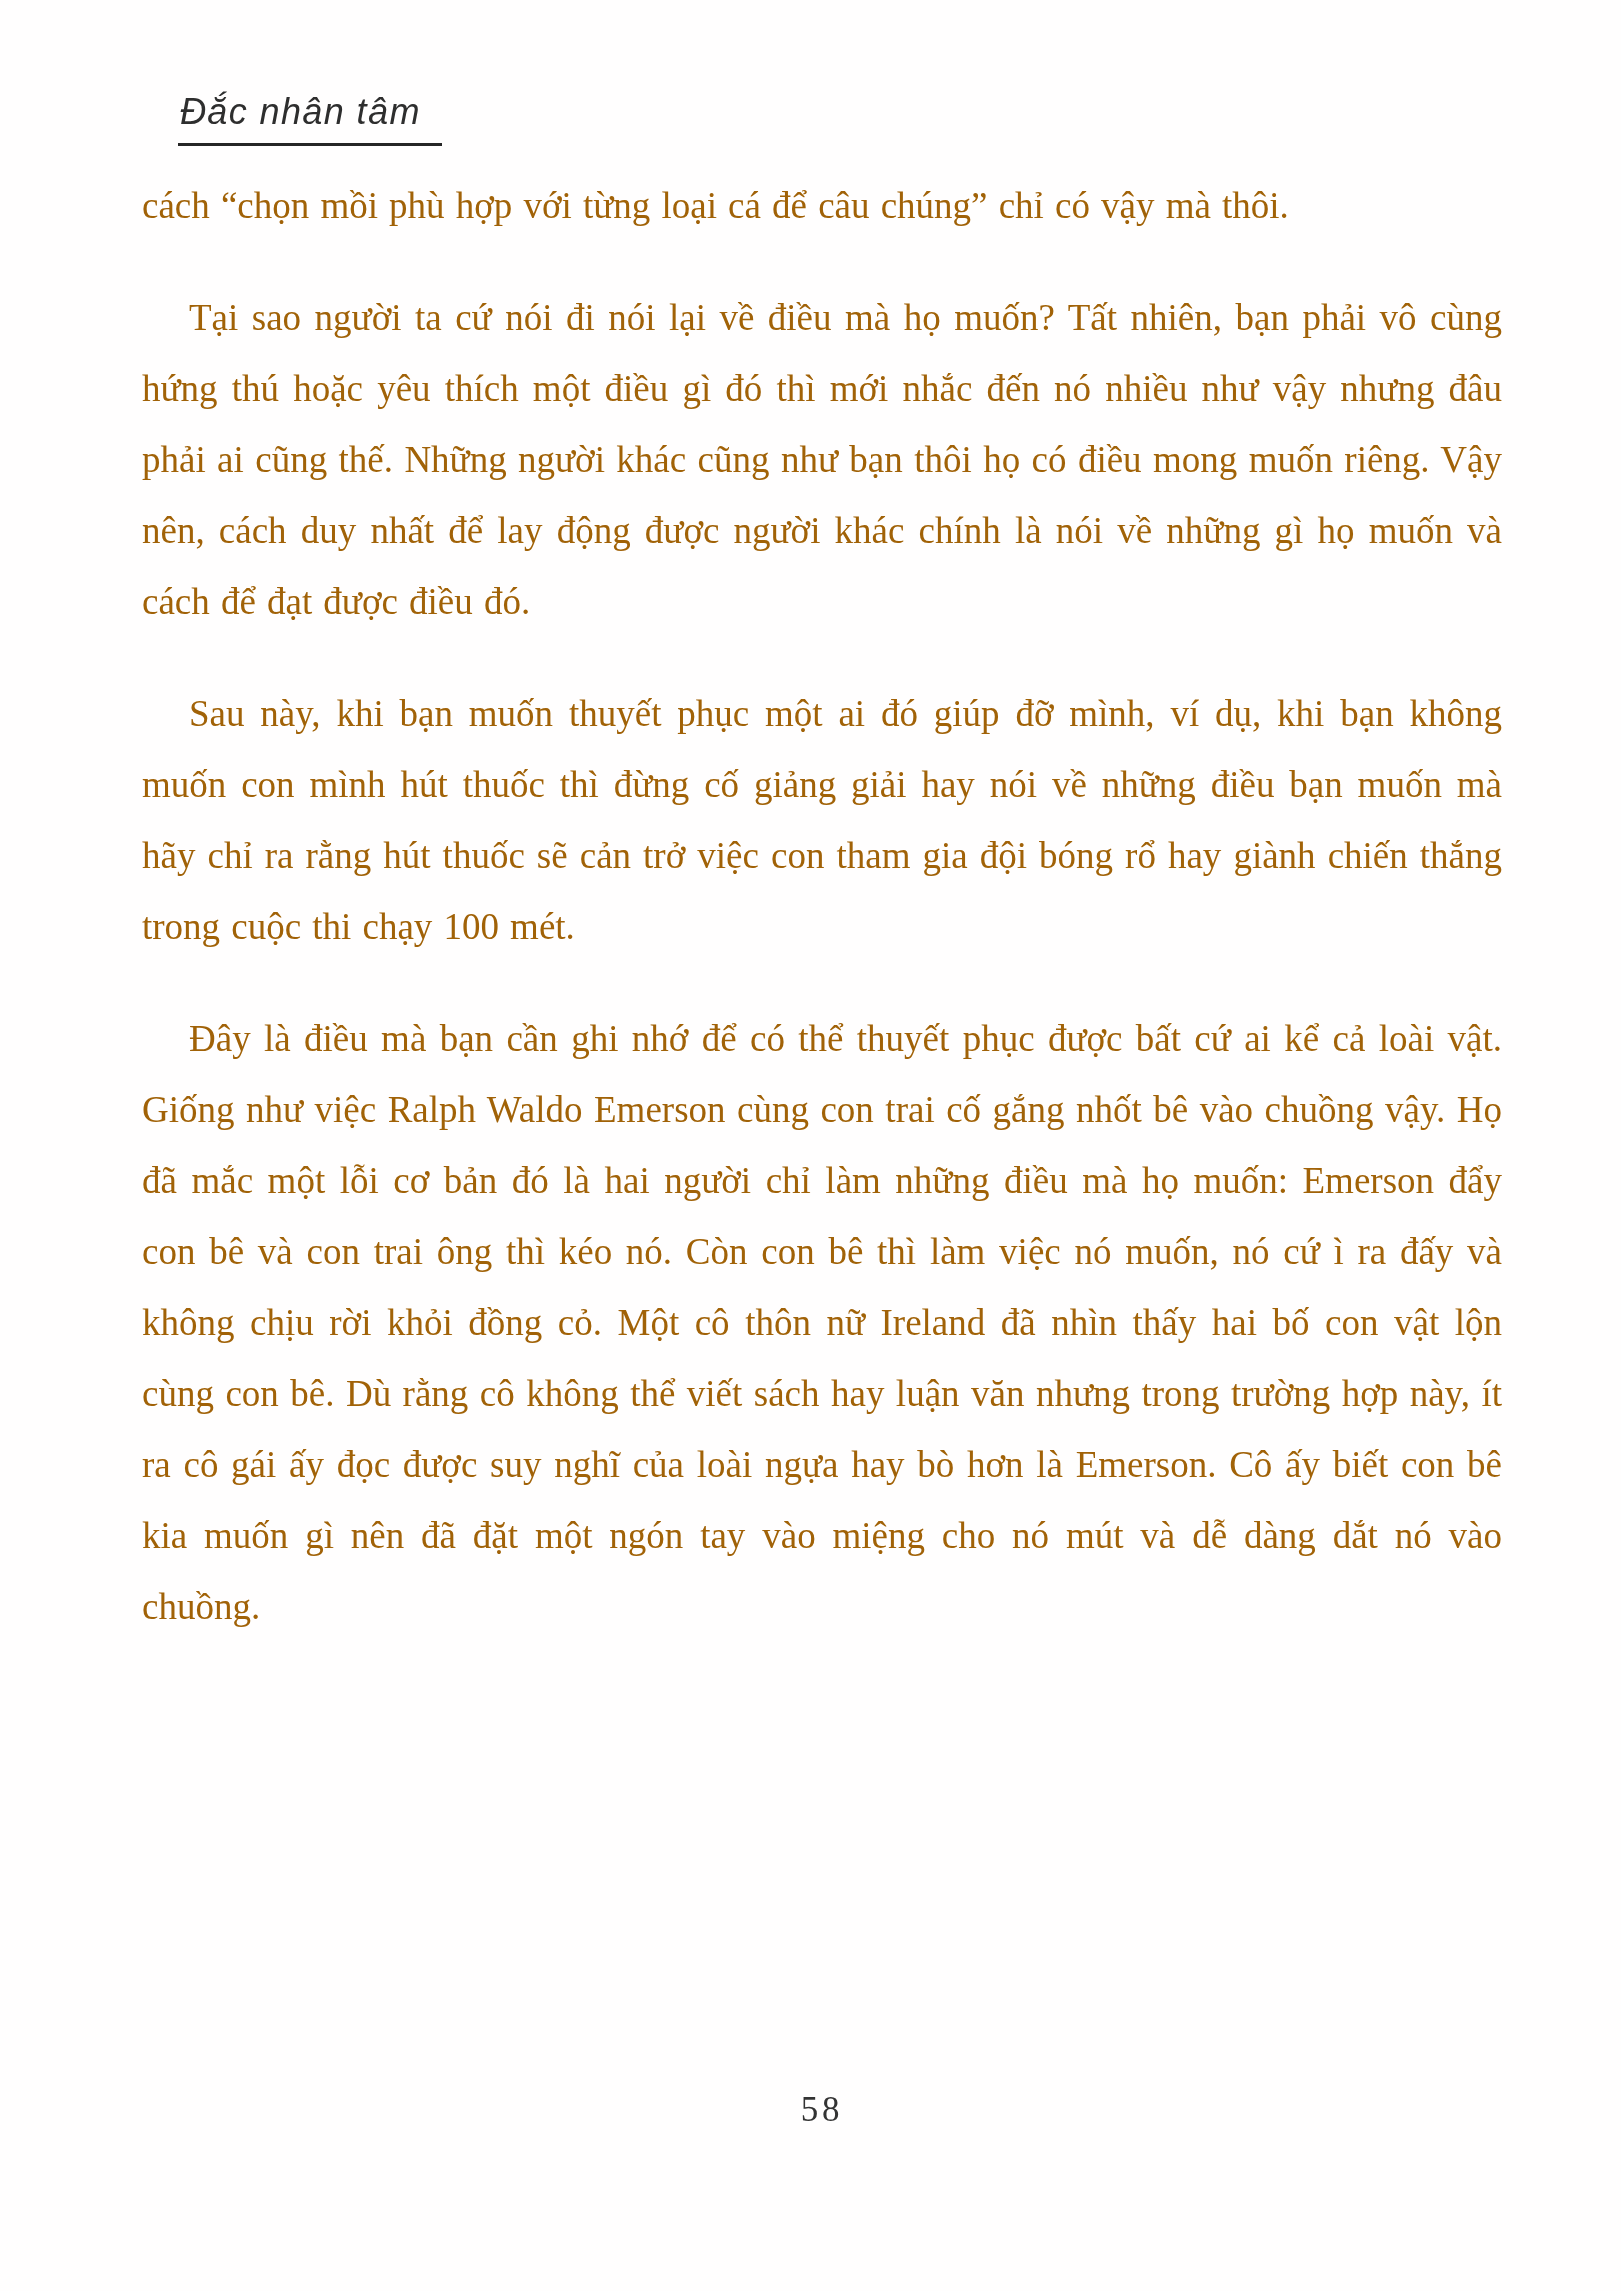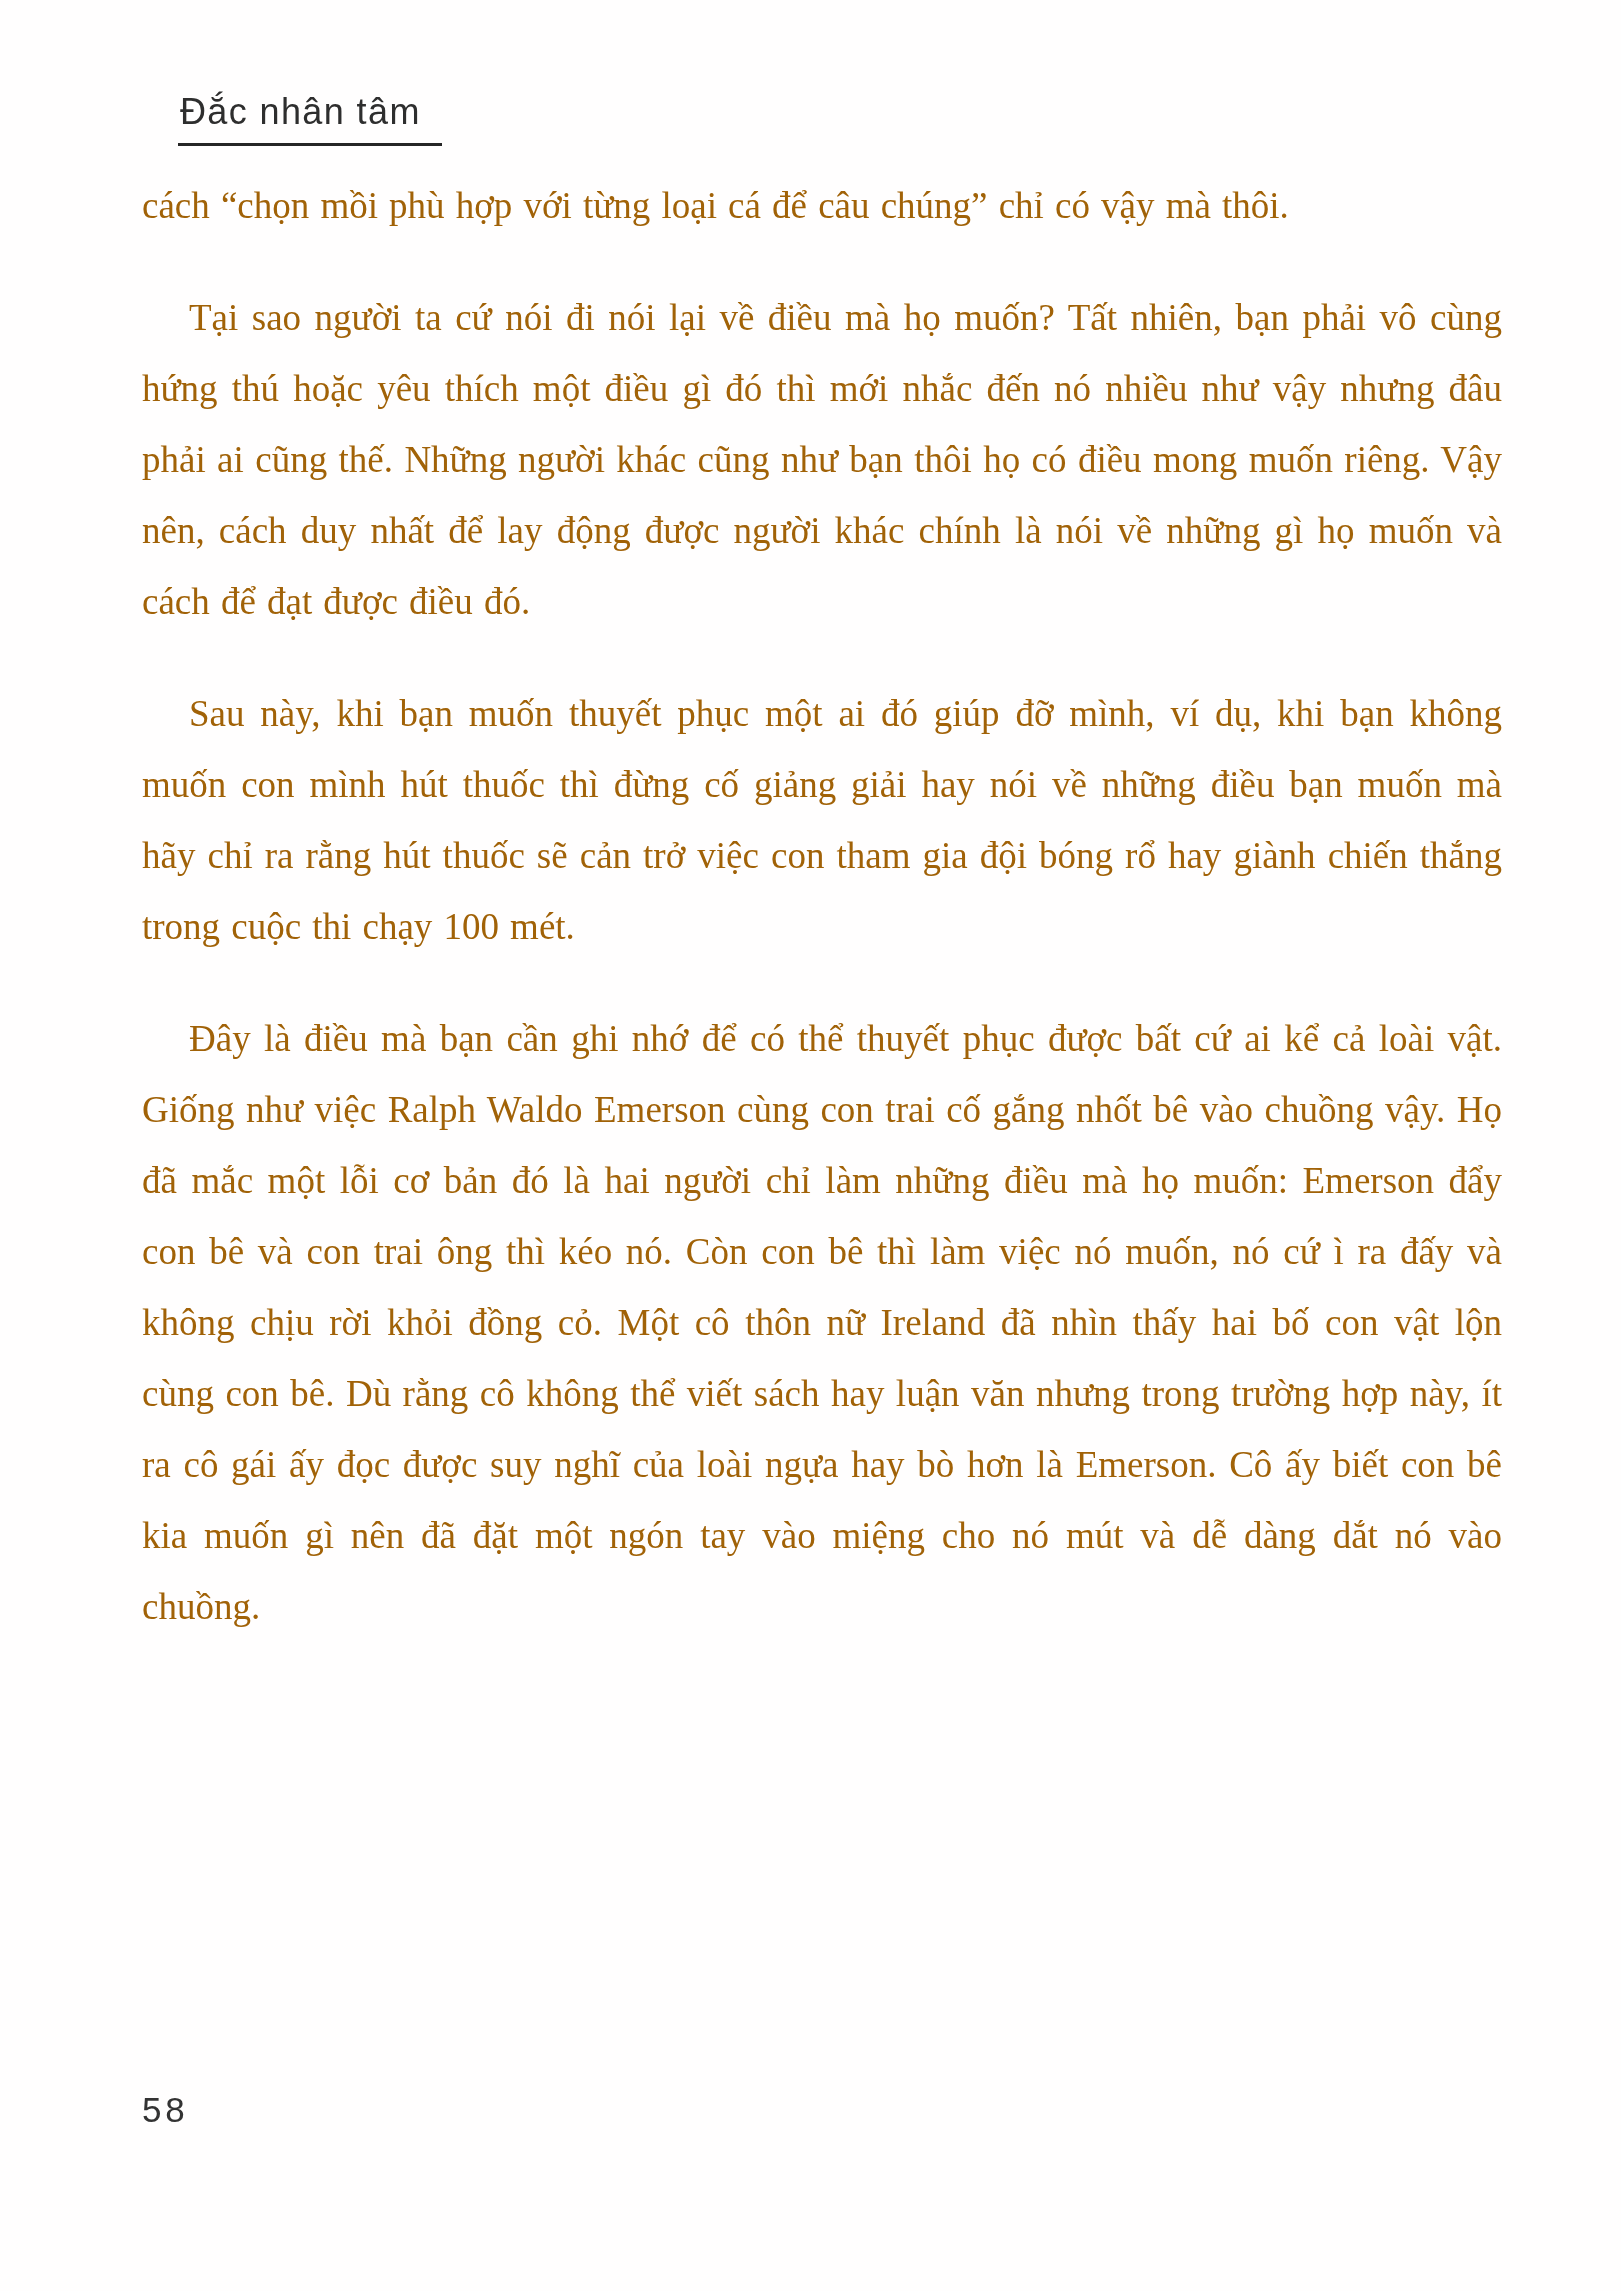--- a/index.html
+++ b/index.html
@@ -26,20 +26,21 @@
   .running-head {
     display: inline-block;
     margin-left: 36px;
     padding: 0 21px 9.5px 1.9px;
     font-family: "Liberation Sans", sans-serif;
     font-weight: 300;
     font-size: 36px;
     letter-spacing: 1.4px;
     color: #2e2e2e;
     border-bottom: 3.8px solid #262626;
+    font-style: italic;
   }
   .body-text {
     margin-top: 24.6px;
   }
   .body-text p {
     margin: 0;
     padding: 0;
     font-size: 37px;
     line-height: 71px;
     text-align: justify;
@@ -53,22 +54,22 @@
   .body-text p.indent {
     text-indent: 47px;
     font-family: Liberation Serif, serif;
   }
   
   .page-number {
     position: absolute;
     left: 142px;
     width: 1360px;
     top: 2090px;
-    text-align: left;
-    font-family: Liberation Sans, sans-serif;
+    text-align: center;
+    font-family: Liberation Serif, serif;
     font-weight: 300;
     font-size: 35px;
     letter-spacing: 3.8px;
     color: #333333;
   }
 </style>
 </head>
 <body>
 
 <div class="page">

